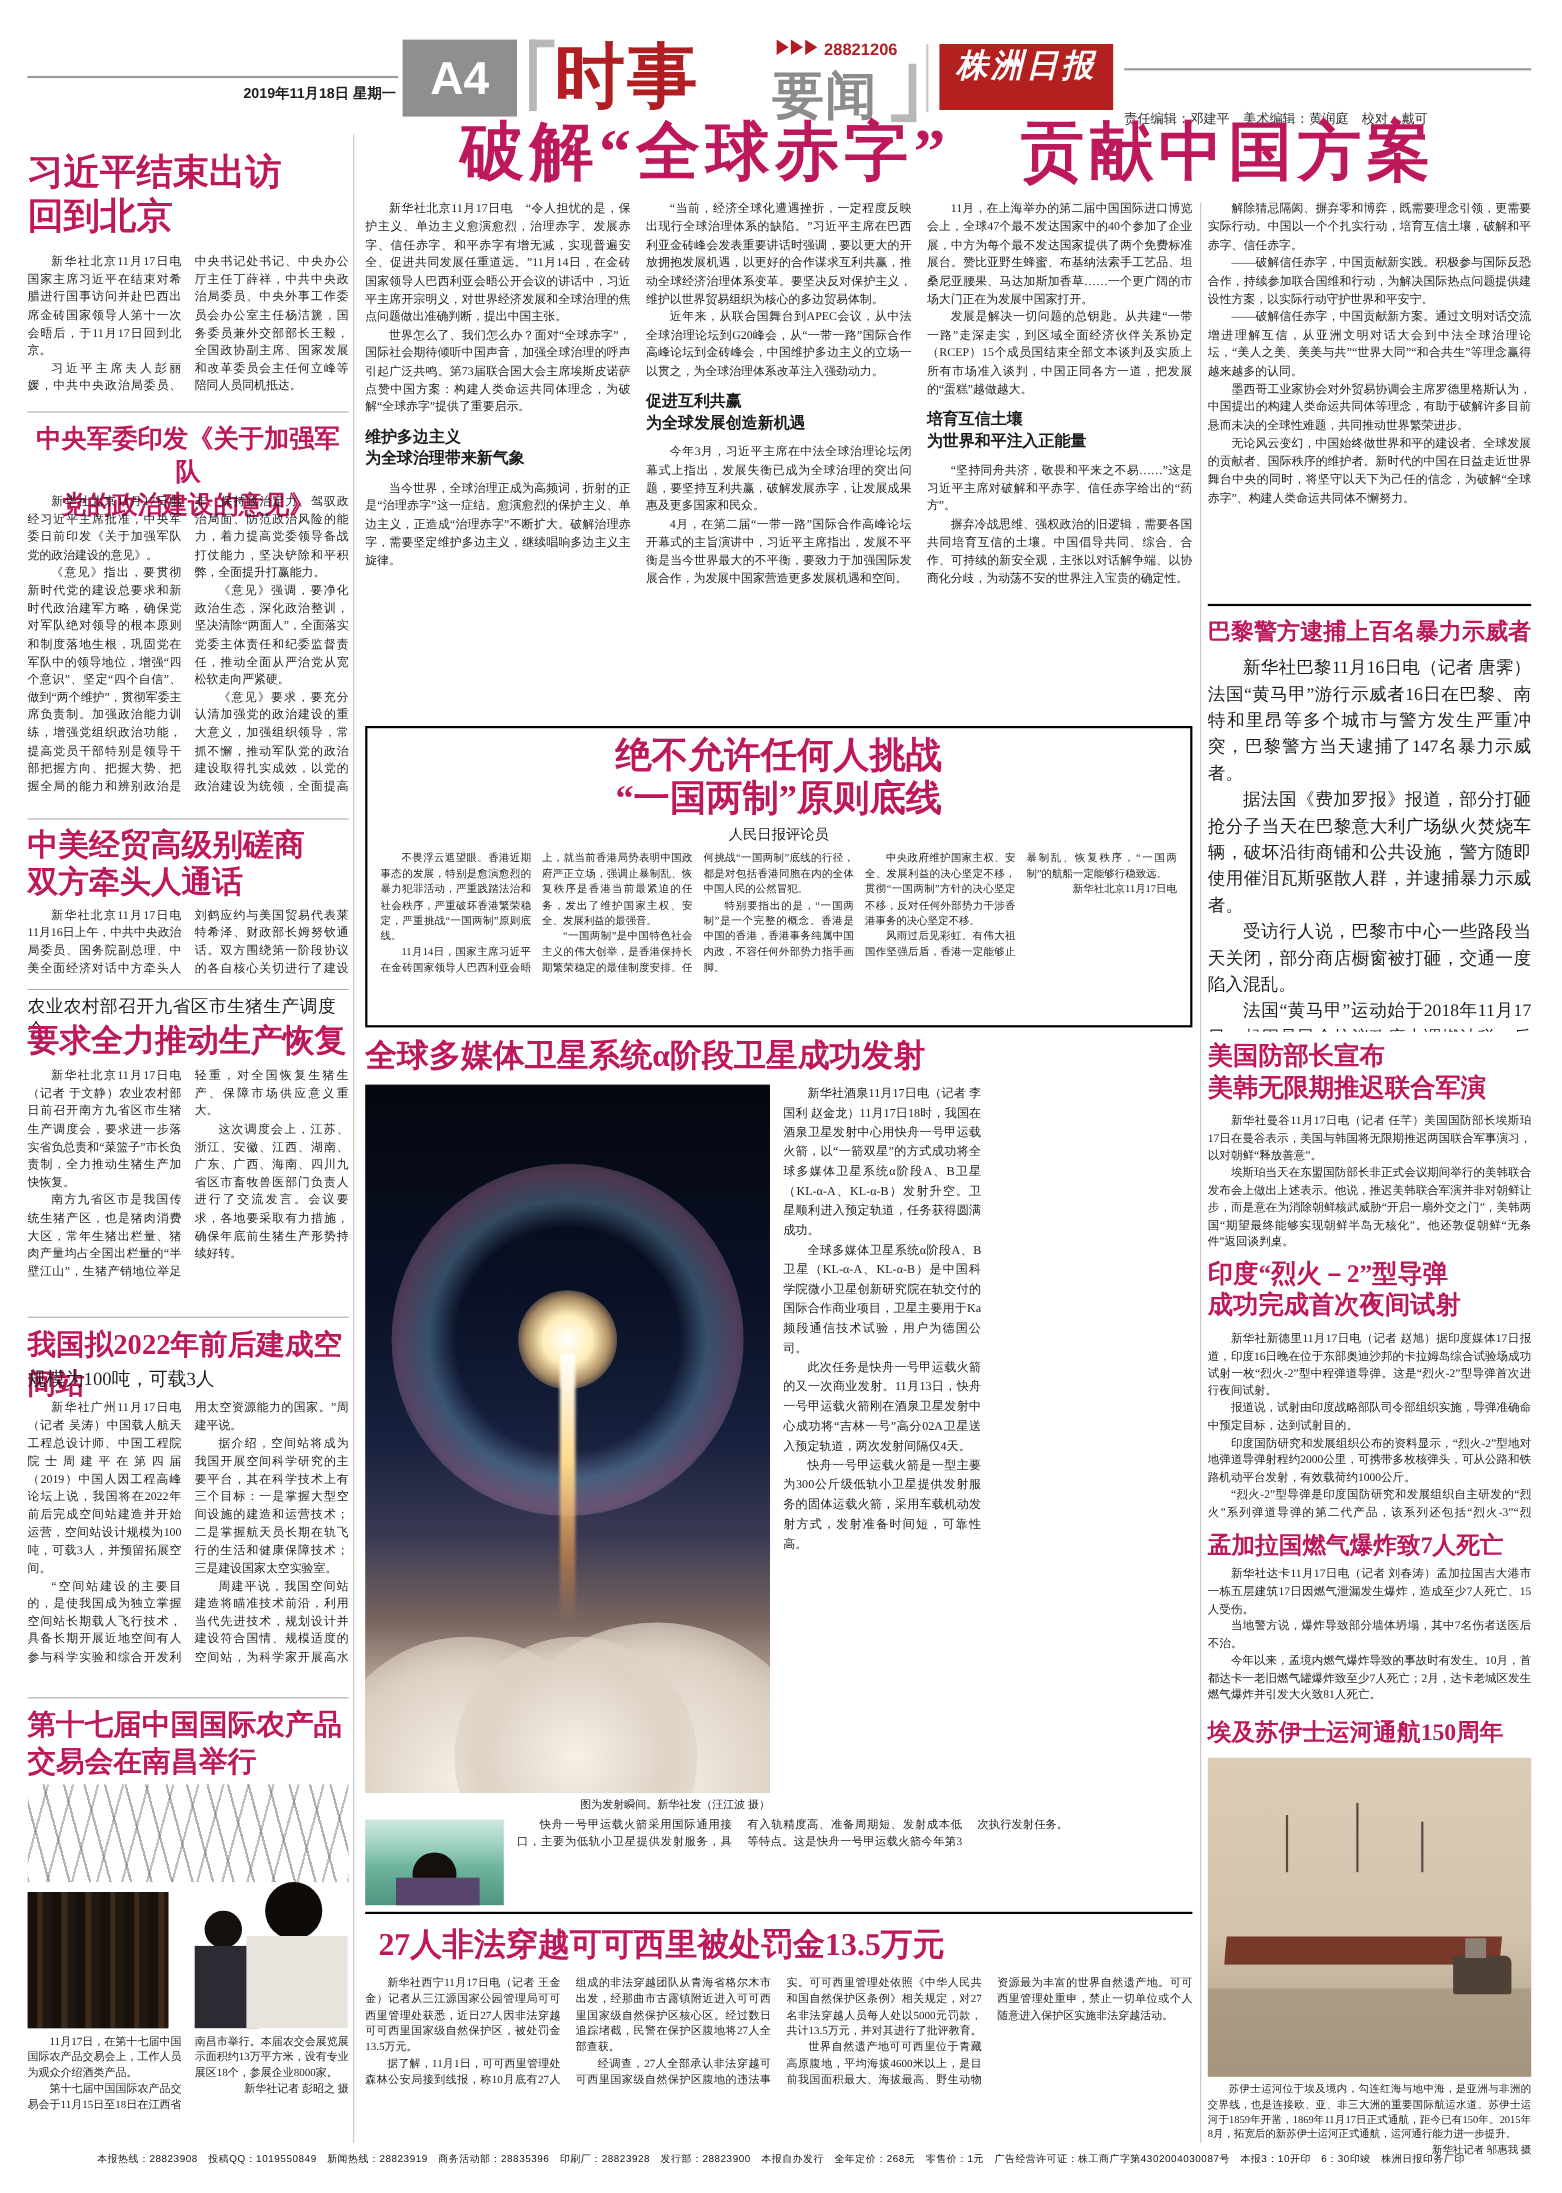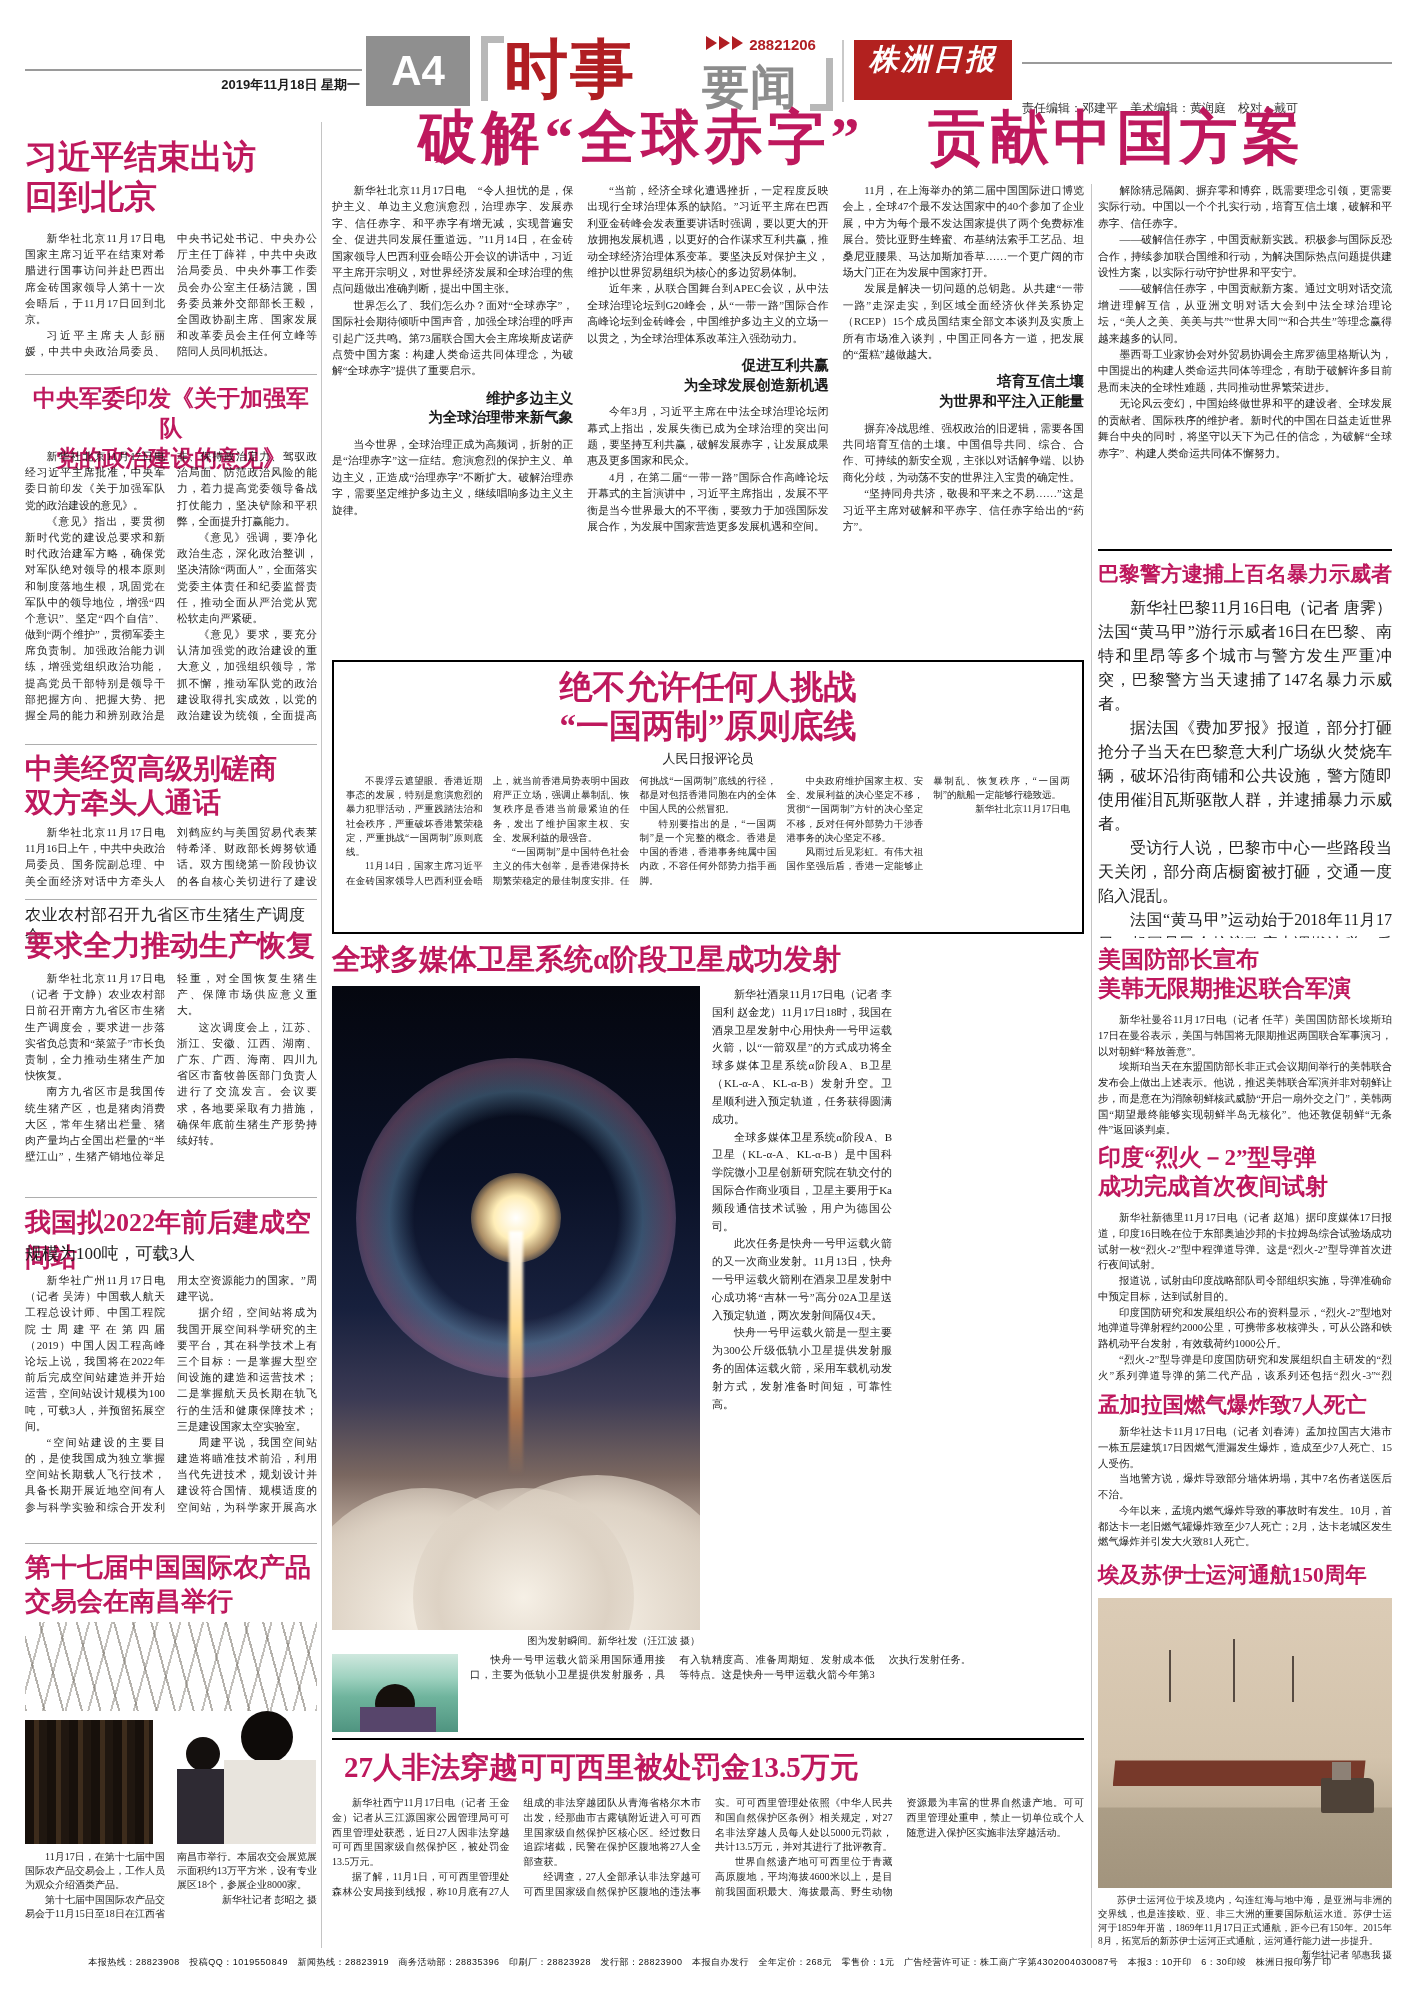--- a/index.html
+++ b/index.html
@@ -13,21 +13,21 @@
   .blackline{background:#000;}
   .vrule{background:#c4c4c4;}
   .jbody{text-align:justify;overflow:hidden;}
   .jbody p{margin:0;text-indent:2em;}
   .jbody p.credit,.jbody p.endline{text-indent:0;text-align:right;}
   .cols2{column-count:2;column-gap:12px;}
   .cols3{column-count:3;column-gap:14px;}
   .cols4{column-count:4;column-gap:14px;}
   .cols5{column-count:5;column-gap:10px;}
   .headline-black{color:#be185d;font-weight:900;font-family:Liberation Serif, serif;}
-  .subhead{font-family:"Liberation Sans","DejaVu Sans",sans-serif;font-weight:700;text-align:right;
+  .subhead{font-family:"Liberation Sans","DejaVu Sans",sans-serif;font-weight:700;text-align:left;
            white-space:pre-line;font-size:14.5px;line-height:1.35;margin:10px 0 8px 0;text-indent:0 !important;}
   .kicker{font-size:16px;letter-spacing:0.5px;}
   .tri{display:inline-block;width:0;height:0;border-left:11px solid #b01e23;
        border-top:7px solid transparent;border-bottom:7px solid transparent;margin-right:2px;}
   
   .photo{overflow:hidden;}
   .rocket-bg{background:linear-gradient(180deg,#05070f 0%,#0a1126 30%,#17203d 50%,#3b3a54 64%,#7a6760 76%,#c3b1a2 86%,#ece4d9 96%,#f4efe7 100%);}
   .halo{position:absolute;left:50%;top:36%;width:320px;height:320px;transform:translate(-50%,-50%);border-radius:50%;
         background:radial-gradient(circle,rgba(255,255,245,0) 45%,rgba(150,215,255,0.30) 56%,rgba(255,170,215,0.28) 68%,rgba(130,170,255,0.18) 78%,rgba(0,0,0,0) 88%);}
   .core{position:absolute;left:50%;top:36%;width:90px;height:90px;transform:translate(-50%,-50%);border-radius:50%;
@@ -153,22 +153,22 @@
     <p>“当前，经济全球化遭遇挫折，一定程度反映出现行全球治理体系的缺陷。”习近平主席在巴西利亚金砖峰会发表重要讲话时强调，要以更大的开放拥抱发展机遇，以更好的合作谋求互利共赢，推动全球经济治理体系变革。要坚决反对保护主义，维护以世界贸易组织为核心的多边贸易体制。</p>
     <p>近年来，从联合国舞台到APEC会议，从中法全球治理论坛到G20峰会，从“一带一路”国际合作高峰论坛到金砖峰会，中国维护多边主义的立场一以贯之，为全球治理体系改革注入强劲动力。</p>
     <h3 class="subhead">促进互利共赢
 为全球发展创造新机遇</h3>
     <p>今年3月，习近平主席在中法全球治理论坛闭幕式上指出，发展失衡已成为全球治理的突出问题，要坚持互利共赢，破解发展赤字，让发展成果惠及更多国家和民众。</p>
     <p>4月，在第二届“一带一路”国际合作高峰论坛开幕式的主旨演讲中，习近平主席指出，发展不平衡是当今世界最大的不平衡，要致力于加强国际发展合作，为发展中国家营造更多发展机遇和空间。</p>
     <p>11月，在上海举办的第二届中国国际进口博览会上，全球47个最不发达国家中的40个参加了企业展，中方为每个最不发达国家提供了两个免费标准展台。赞比亚野生蜂蜜、布基纳法索手工艺品、坦桑尼亚腰果、马达加斯加香草……一个更广阔的市场大门正在为发展中国家打开。</p>
     <p>发展是解决一切问题的总钥匙。从共建“一带一路”走深走实，到区域全面经济伙伴关系协定（RCEP）15个成员国结束全部文本谈判及实质上所有市场准入谈判，中国正同各方一道，把发展的“蛋糕”越做越大。</p>
     <h3 class="subhead">培育互信土壤
 为世界和平注入正能量</h3>
+    <p>“坚持同舟共济，敬畏和平来之不易……”这是习近平主席对破解和平赤字、信任赤字给出的“药方”。</p>
     <p>摒弃冷战思维、强权政治的旧逻辑，需要各国共同培育互信的土壤。中国倡导共同、综合、合作、可持续的新安全观，主张以对话解争端、以协商化分歧，为动荡不安的世界注入宝贵的确定性。</p>
-    <p>“坚持同舟共济，敬畏和平来之不易……”这是习近平主席对破解和平赤字、信任赤字给出的“药方”。</p>
   </div>
 
   <div class="abs" style="left:332px;top:660px;width:752px;height:274px;border:2px solid #000;box-sizing:border-box;padding:6px 12px;">
     <div class="sans headline-black pre" style="font-size:33px;line-height:1.18;text-align:center;">绝不允许任何人挑战
 “一国两制”原则底线</div>
     <div style="font-size:13px;text-align:center;margin:4px 0 6px 0;">人民日报评论员</div>
     <div class="jbody cols5" style="height:158px;font-size:9.5px;line-height:1.5;">
       <p>不畏浮云遮望眼。香港近期事态的发展，特别是愈演愈烈的暴力犯罪活动，严重践踏法治和社会秩序，严重破坏香港繁荣稳定，严重挑战“一国两制”原则底线。</p>
         <p>11月14日，国家主席习近平在金砖国家领导人巴西利亚会晤上，就当前香港局势表明中国政府严正立场，强调止暴制乱、恢复秩序是香港当前最紧迫的任务，发出了维护国家主权、安全、发展利益的最强音。</p>
       <p>“一国两制”是中国特色社会主义的伟大创举，是香港保持长期繁荣稳定的最佳制度安排。任何挑战“一国两制”底线的行径，都是对包括香港同胞在内的全体中国人民的公然冒犯。</p>

